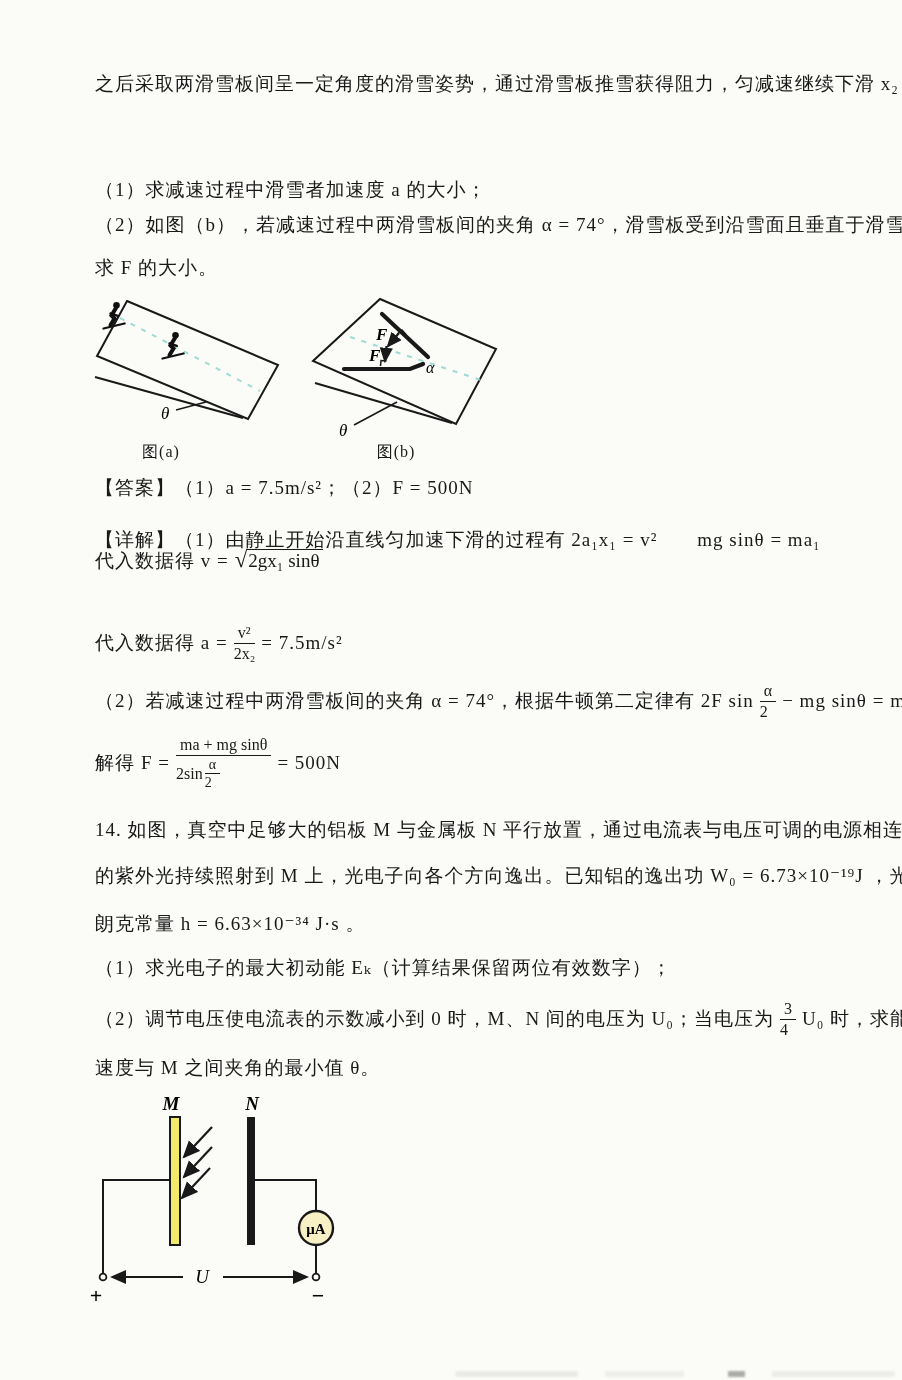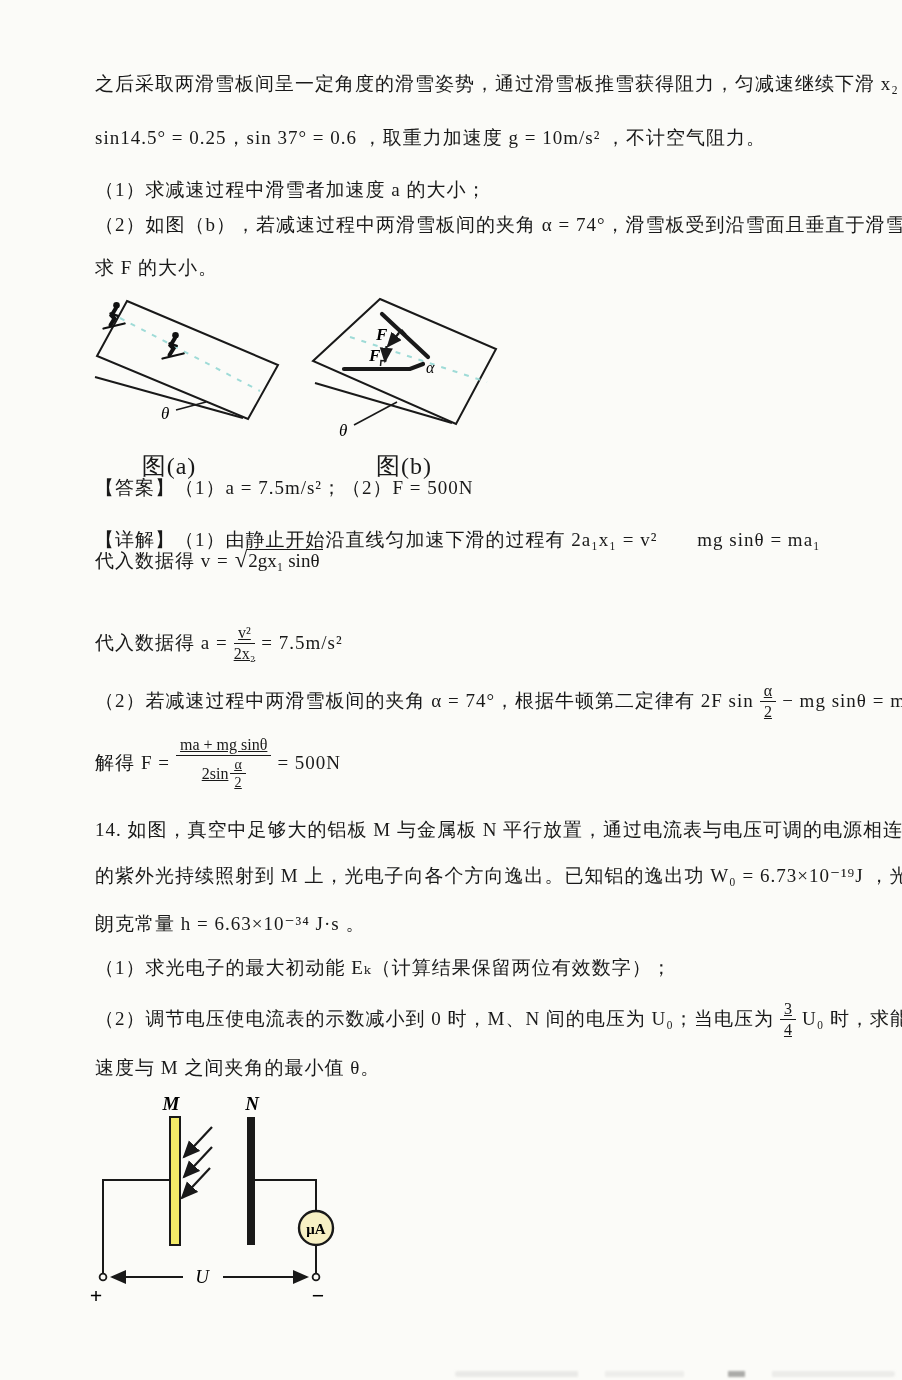--- a/index.html
+++ b/index.html
@@ -7,43 +7,42 @@
     position:relative;width:902px;height:1380px;margin:0 auto;
     background:#fbfbf8;overflow:hidden;
     font-family:"Liberation Serif","DejaVu Serif",serif;
     color:#191919;
   }
   .ln{
     position:absolute;left:95px;margin:0;white-space:nowrap;
     font-size:19px;letter-spacing:1px;line-height:1.25;
   }
   .mline{display:flex;align-items:center;column-gap:6px;}
-  .frac{display:inline-flex;flex-direction:column;align-items:center;
-        line-height:1.1;font-size:16px;letter-spacing:0;text-decoration:underline;}
+  .frac{display:inline-flex;flex-direction:column;
+        line-height:1.1;font-size:16px;letter-spacing:0;}
   .frac .num{display:block;border-bottom:1.4px solid #191919;padding:0 4px 1px;}
   .frac .den{display:flex;align-items:center;gap:2px;padding-top:1px;}
   .frac.inner{font-size:14px;}
   .rad{font-size:23px;line-height:1;letter-spacing:0;}
   .radicand{border-top:1.5px solid #191919;padding:0 3px 0 1px;letter-spacing:0;}
-  .cap{position:absolute;width:90px;text-align:center;font-size:24px;margin:12px;letter-spacing:1px;}
+  .cap{position:absolute;width:90px;text-align:center;font-size:16px;margin:4px;letter-spacing:1px;}
   svg{position:absolute;overflow:visible;}
   svg text{font-family:"Liberation Serif","DejaVu Serif",serif;}
   .artifact{position:absolute;top:1371px;left:455px;width:440px;height:6px;
     background:linear-gradient(90deg,#dcdcda 0 28%,transparent 28% 34%,
       #e3e3e1 34% 52%,transparent 52% 62%,#6a6a68 62% 66%,transparent 66% 72%,
       #e0e0de 72% 100%);
     opacity:.55;border-radius:3px;filter:blur(1px);}
 </style>
 </head>
 <body>
 
 <div class="page">
 
   <p class="ln" style="top:72px">之后采取两滑雪板间呈一定角度的滑雪姿势，通过滑雪板推雪获得阻力，匀减速继续下滑 x₂ =15m 后停</p>
-  <p class="ln" style="top:126px">sin14.5° = 0.25，sin 37° = 0.6 ，取重力加速度 g = 10m/s² ，不计空气阻力。</p>
   <p class="ln" style="top:178px">（1）求减速过程中滑雪者加速度 a 的大小；</p>
   <p class="ln" style="top:213px">（2）如图（b），若减速过程中两滑雪板间的夹角 α = 74°，滑雪板受到沿雪面且垂直于滑雪板边缘的阻</p>
   <p class="ln" style="top:256px">求 F 的大小。</p>
 
   <svg style="left:85px;top:288px" width="250" height="160" viewBox="0 0 250 160">
     <defs>
       <marker id="ah-a" markerWidth="8" markerHeight="8" refX="6" refY="3" orient="auto">
         <path d="M0,0 L7,3 L0,6 z" fill="#191919"></path>
       </marker>
       <g id="skier">

